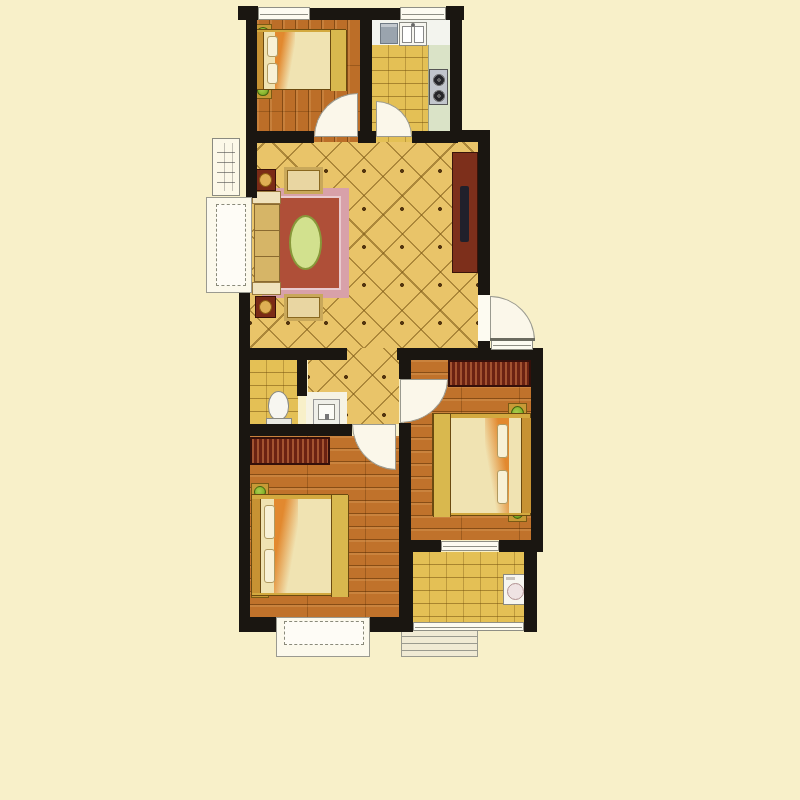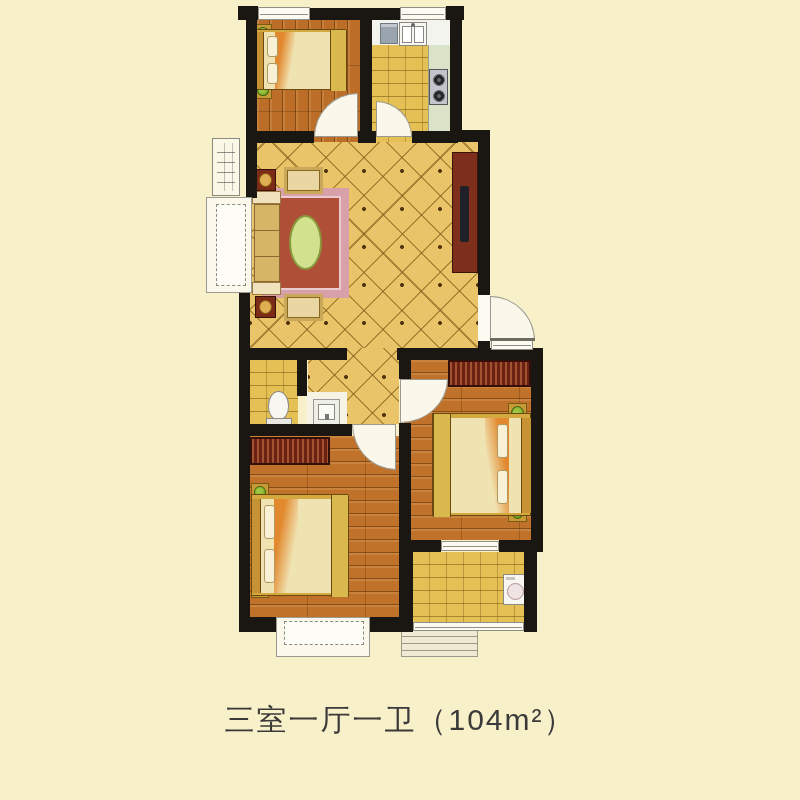--- a/index.html
+++ b/index.html
@@ -211,14 +211,13 @@
   <div class="door" style="left:376px;top:101px;width:36px;height:36px;border-radius:0 100% 0 0"></div>
   <div class="door" style="left:400px;top:379px;width:48px;height:44px;border-radius:0 0 100% 0"></div>
   <div class="door" style="left:352px;top:424px;width:44px;height:46px;border-radius:0 0 0 100%"></div>
 
   <div class="hatchbox" style="left:212px;top:138px;width:28px;height:58px"></div>
   <div class="bay" style="left:206px;top:197px;width:46px;height:96px"></div>
   <div class="dashed" style="left:216px;top:204px;width:30px;height:82px"></div>
   <div class="bay" style="left:276px;top:617px;width:94px;height:40px"></div>
   <div class="dashed" style="left:284px;top:621px;width:80px;height:24px"></div>
 
-  <div id="caption">三室一厅一卫（104m²）</div>
 </div>
 
 </body></html>

